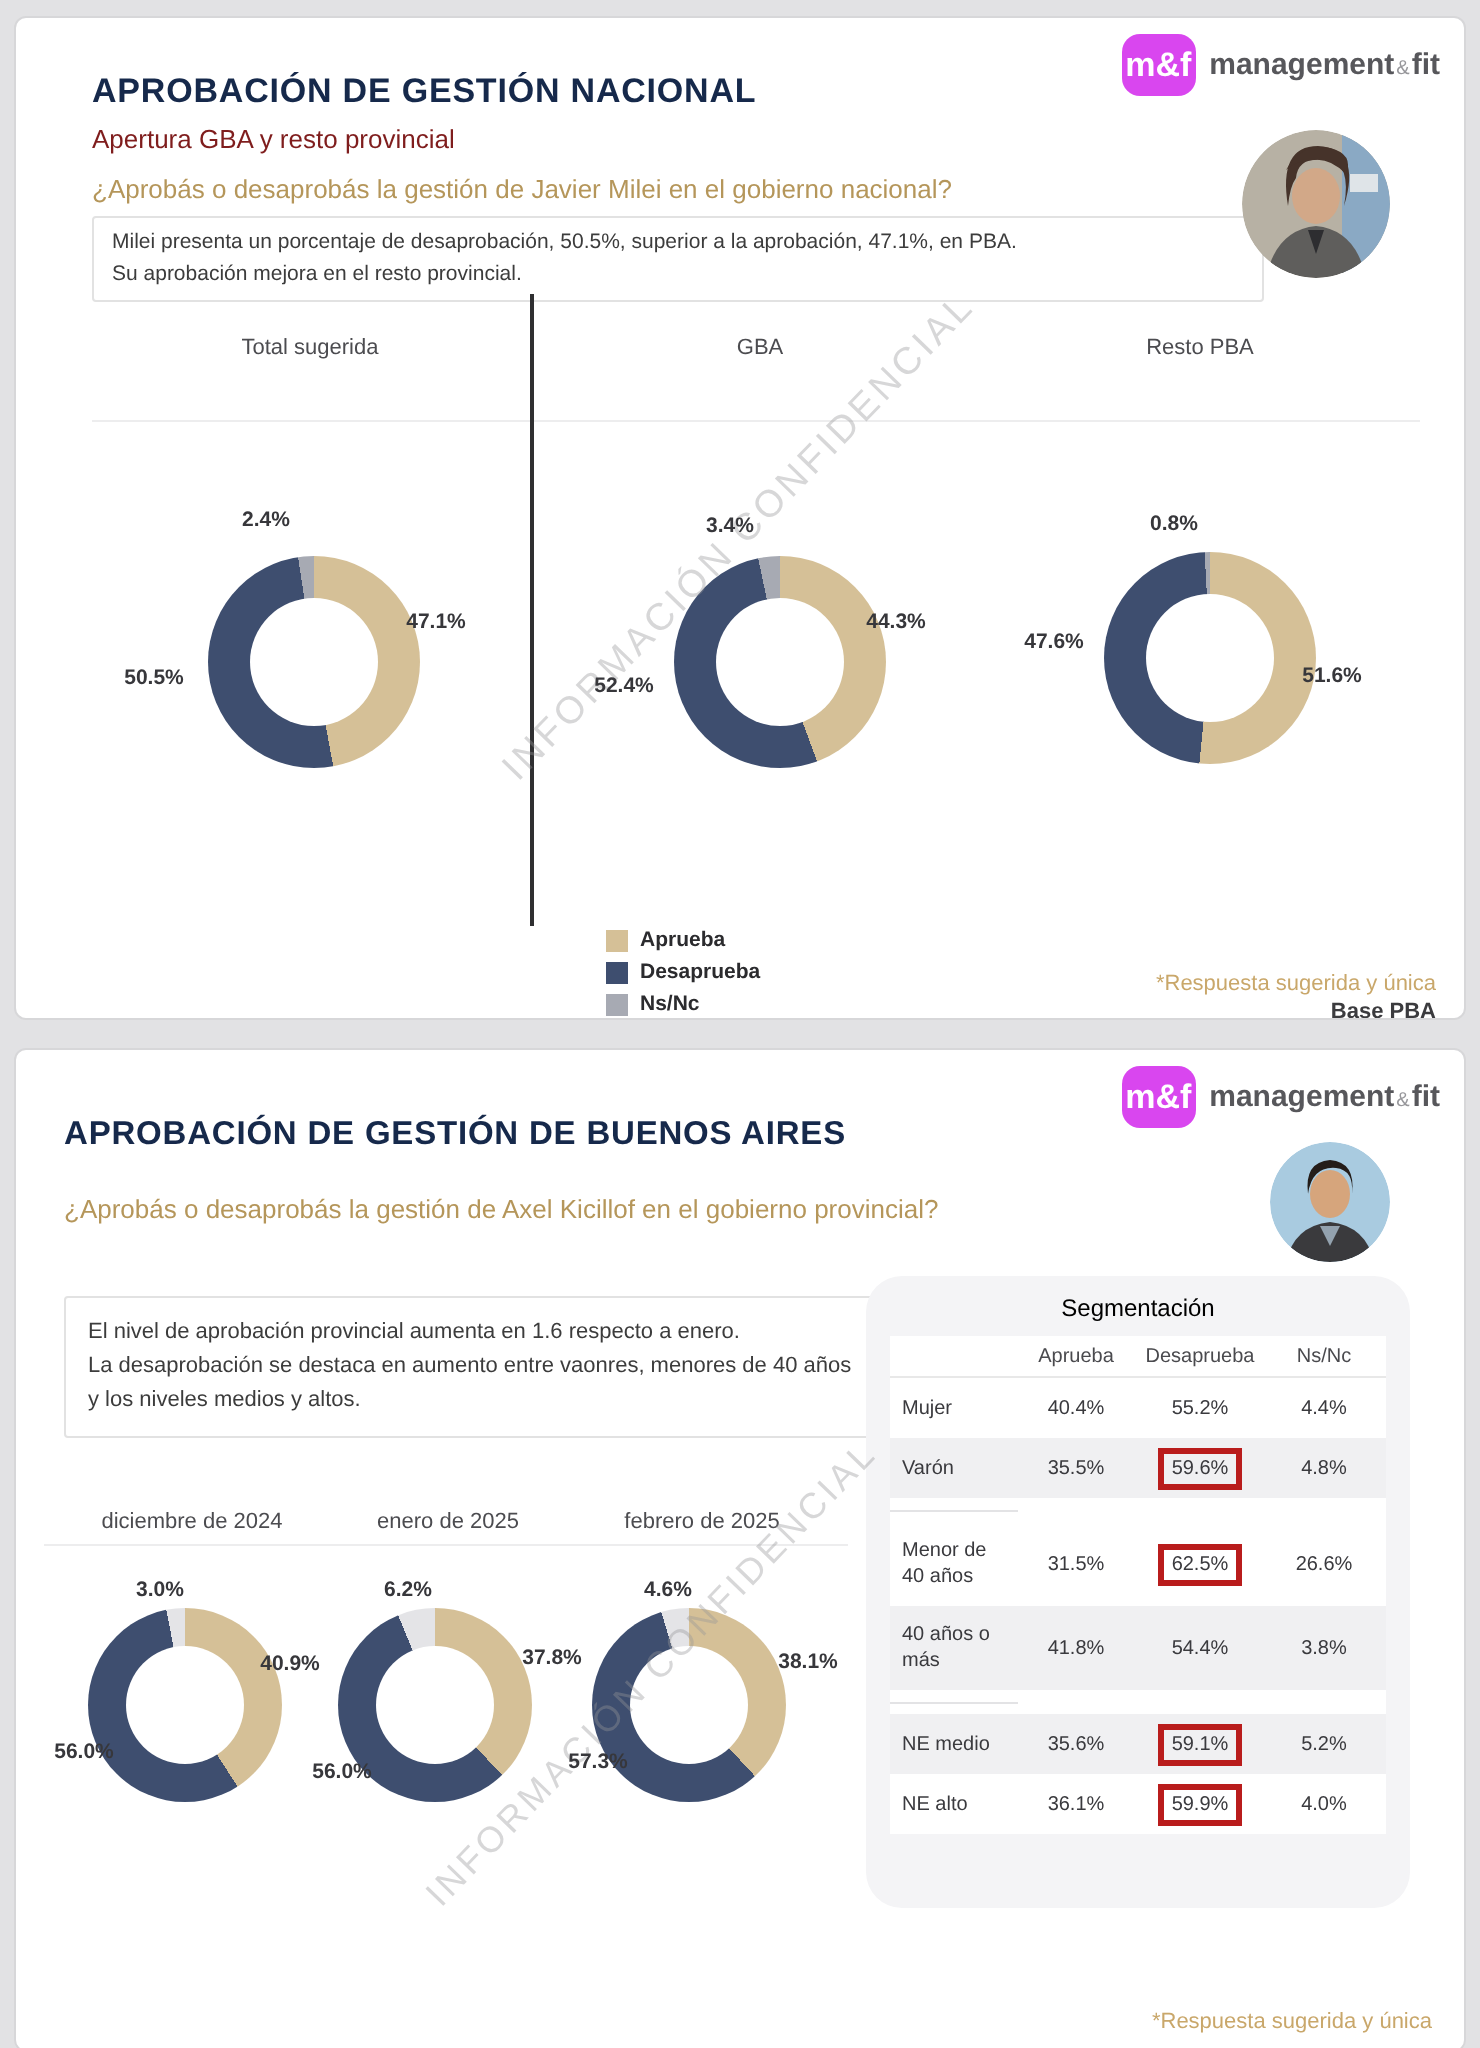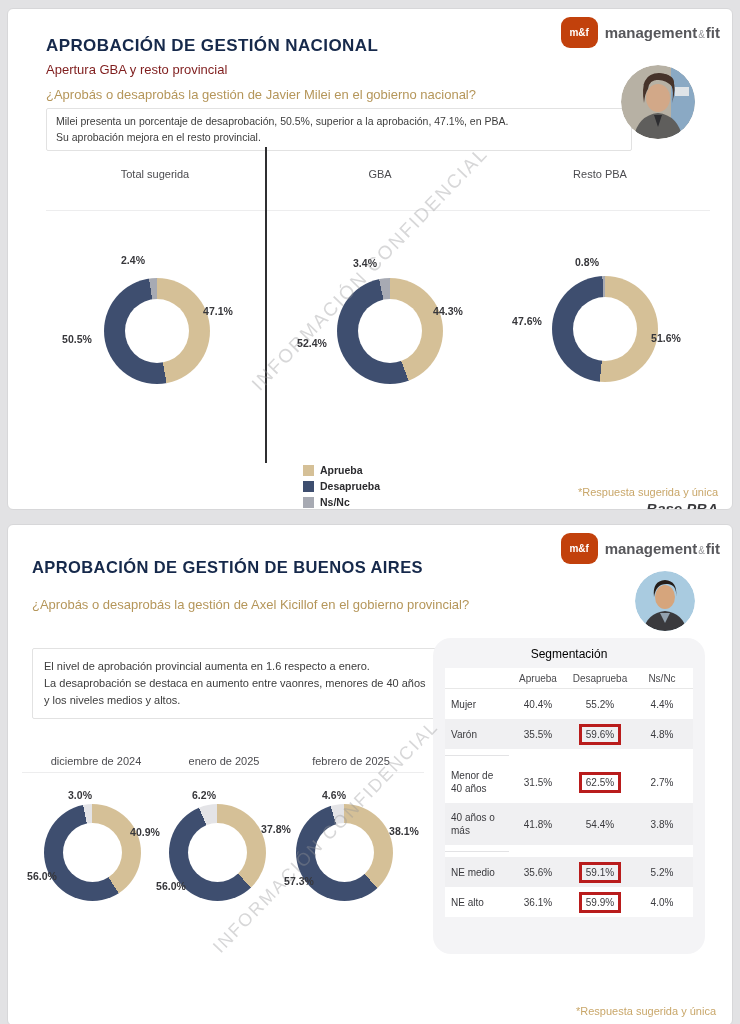--- a/index.html
+++ b/index.html
@@ -21,22 +21,22 @@
   .watermark{
     position:absolute;white-space:nowrap;
     font-size:19px;letter-spacing:2px;color:rgba(150,150,152,0.38);
     transform:translate(-50%,-50%) rotate(-46deg);
     pointer-events:none;z-index:5;font-weight:400;
   }
 
   
   .logo{position:absolute;top:8px;right:12px;display:flex;align-items:center;gap:7px;}
   .logo-mark{
-    width:37px;height:31px;background:#c2410c;border-radius:9px;
-    color:#fff;font-weight:bold;font-size:10px;
+    width:37px;height:31px;background:#d946ef;border-radius:9px;
+    color:#fff;font-weight:bold;font-size:17px;
     display:flex;align-items:center;justify-content:center;margin-left:23px;
   }
   .logo-text{font-size:15px;font-weight:bold;color:#57575b;}
   .logo-amp{font-size:10px;color:#97979b;font-weight:normal;padding:0 1px;}
 
   .s-title{position:absolute;color:#16294b;font-weight:bold;font-size:17px;letter-spacing:0.4px;}
   .s-subtitle{position:absolute;color:#7f1d1d;font-size:13px;}
   .s-question{position:absolute;color:#b5965a;font-size:13px;}
 
   .notebox{
@@ -66,21 +66,21 @@
     position:absolute;transform:translate(-50%,-50%);
     font-size:10.5px;font-weight:bold;color:#37373b;white-space:nowrap;z-index:6;
   }
 
   .legend{position:absolute;display:flex;flex-direction:column;gap:4px;}
   .legend-item{display:flex;align-items:center;gap:6px;}
   .legend-swatch{width:11px;height:11px;}
   .legend-label{font-size:10.5px;font-weight:bold;color:#2b2b2e;}
 
   .footnote{position:absolute;font-size:11px;color:#c9a76a;white-space:nowrap;}
-  .base-note{position:absolute;font-size:15px;font-weight:bold;color:#3b3b3e;white-space:nowrap;font-style:italic;}
+  .base-note{position:absolute;font-size:11px;font-weight:bold;color:#3b3b3e;white-space:nowrap;}
 
   
   .seg-panel{
     position:absolute;left:425px;top:113px;width:272px;height:316px;
     background:#f4f4f6;border-radius:18px;z-index:4;
   }
   .seg-title{
     text-align:center;color:#000000;font-size:12px;margin-top:9px;
   }
   .seg-table{
@@ -252,21 +252,21 @@
         <div class="tlabel">Varón</div>
         <div class="tcell"><span>35.5%</span></div>
         <div class="tcell"><span class="boxed">59.6%</span></div>
         <div class="tcell"><span>4.8%</span></div>
       </div>
       <div class="tgap"></div>
       <div class="trow tall">
         <div class="tlabel">Menor de 40 años</div>
         <div class="tcell"><span>31.5%</span></div>
         <div class="tcell"><span class="boxed">62.5%</span></div>
-        <div class="tcell"><span>2.7%</span></div>
+        <div class="tcell"><span>26.6%</span></div>
       </div>
       <div class="trow tall alt">
         <div class="tlabel">40 años o más</div>
         <div class="tcell"><span>41.8%</span></div>
         <div class="tcell"><span>54.4%</span></div>
         <div class="tcell"><span>3.8%</span></div>
       </div>
       <div class="tgap"></div>
       <div class="trow alt">
         <div class="tlabel">NE medio</div>

